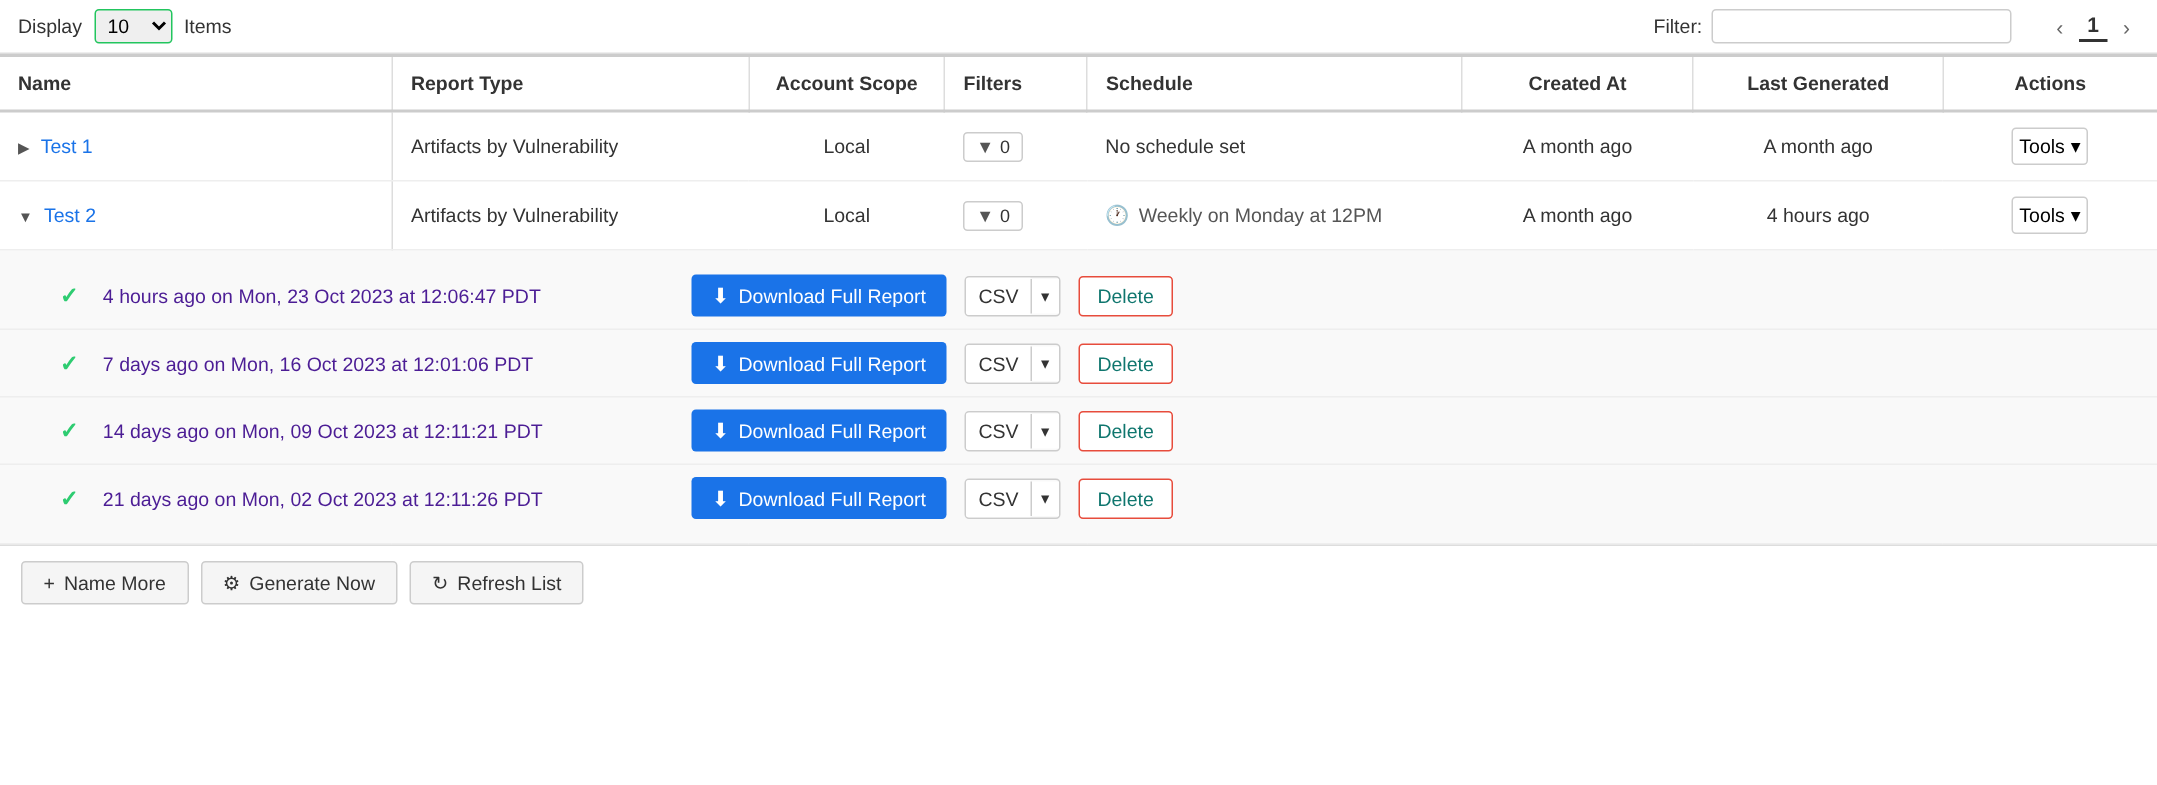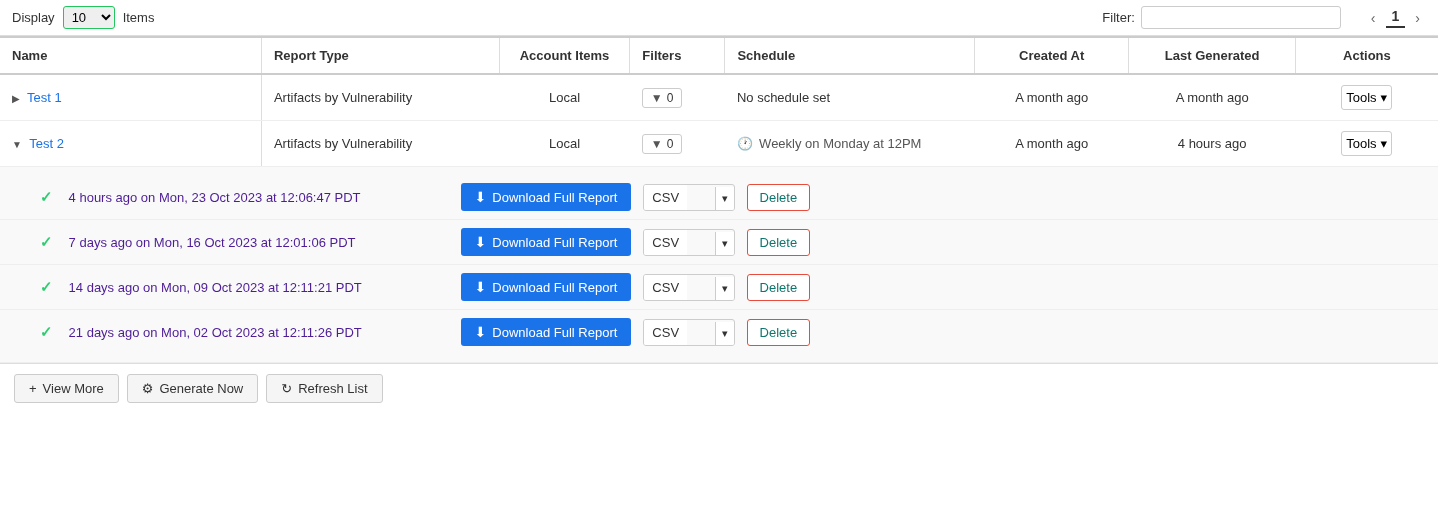--- a/index.html
+++ b/index.html
@@ -164,25 +164,24 @@
       border-radius: 3px;
       padding: 6px 14px;
       cursor: pointer;
       font-size: 13px;
       white-space: nowrap;
     }
     .download-icon { font-size: 14px; }
 
     .csv-select-wrap {
       display: inline-flex;
-      align-items: flex-end;
+      align-items: center;
       border: 1px solid #ccc;
       border-radius: 3px;
       overflow: hidden;
-      gap: 28px;
     }
     .csv-label {
       padding: 5px 8px;
       font-size: 13px;
       background: #fff;
     }
     .csv-arrow {
       padding: 5px 6px;
       border-left: 1px solid #ccc;
       background: #fff;
@@ -242,21 +241,21 @@
     <span class="current-page">1</span>
     <button>›</button>
   </div>
 </div>
 
 <table>
   <thead>
     <tr>
       <th class="name-col">Name</th>
       <th class="report-type-col">Report Type</th>
-      <th class="account-scope-col">Account Items</th>
+      <th class="account-scope-col">Account Scope</th>
       <th class="filters-col">Filters</th>
       <th class="schedule-col">Schedule</th>
       <th class="created-col">Created At</th>
       <th class="lastgen-col">Last Generated</th>
       <th class="actions-col">Actions</th>
     </tr>
   </thead>
   <tbody id="table-body">
   <tr>
     <td class="name-col">
@@ -366,21 +365,21 @@
       </div>
           </div>
         </td>
       </tr>
     </tbody>
 </table>
 
 <div class="bottom-bar">
   <button class="bottom-btn">
     <span>+</span>
-    <span>View More</span>
+    <span>Name More</span>
   </button>
   <button class="bottom-btn">
     <span>⚙</span>
     <span>Generate Now</span>
   </button>
   <button class="bottom-btn">
     <span>↻</span>
     <span>Refresh List</span>
   </button>
 </div>

